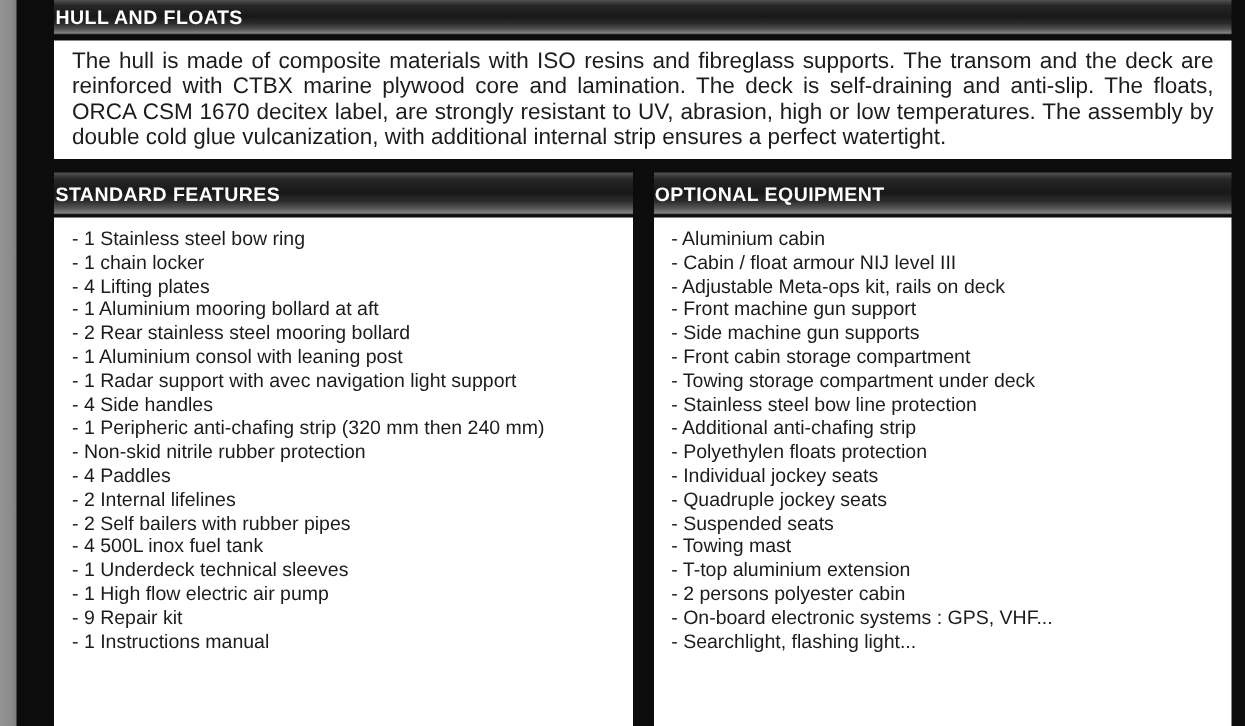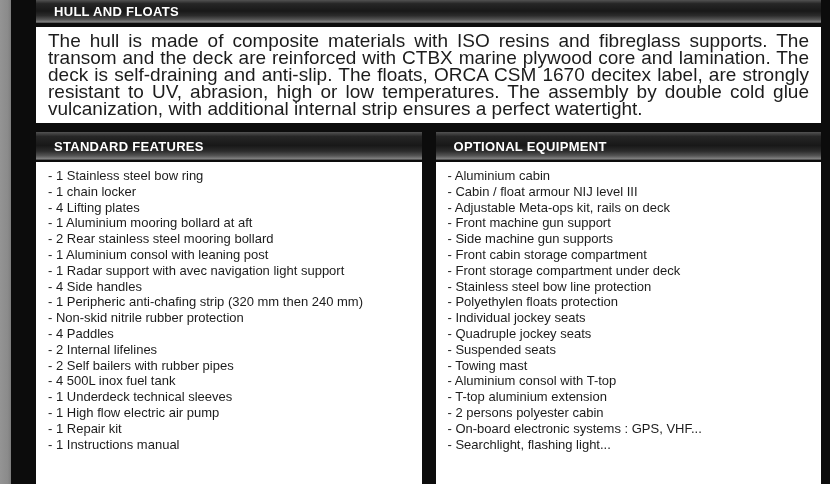--- a/index.html
+++ b/index.html
@@ -20,34 +20,34 @@
     width: 785px;
   }
   .bar {
     background: linear-gradient(180deg, #525252 0%, #262626 16%, #181818 48%, #2b2b2b 68%, #555555 85%, #828282 96%, #2e2e2e 100%);
     color: #ffffff;
     font-weight: bold;
     font-size: 13px;
     letter-spacing: 0.3px;
     display: flex;
     align-items: center;
-    padding-left: 18px;
+    padding-left: 1px;
     box-sizing: border-box;
   }
   .bar-hull { height: 23px; }
   .bar-col  { height: 28px; }
   .panel {
     background: #ffffff;
     color: #1c1c1c;
     box-sizing: border-box;
   }
   .panel-para {
     margin-top: 4px;
     padding: 5px 12px 6px 12px;
-    font-size: 19px;
+    font-size: 15px;
     line-height: 17px;
     text-align: justify;
   }
   .columns {
     margin-top: 9px;
     display: flex;
     gap: 14px;
   }
   .col { flex: 1 1 0; min-width: 0; }
   .panel-list {
@@ -92,44 +92,44 @@
           <div class="list-item">- 1 Radar support with avec navigation light support</div>
           <div class="list-item">- 4 Side handles</div>
           <div class="list-item">- 1 Peripheric anti-chafing strip (320 mm then 240 mm)</div>
           <div class="list-item">- Non-skid nitrile rubber protection</div>
           <div class="list-item">- 4 Paddles</div>
           <div class="list-item">- 2 Internal lifelines</div>
           <div class="list-item">- 2 Self bailers with rubber pipes</div>
           <div class="list-item">- 4 500L inox fuel tank</div>
           <div class="list-item">- 1 Underdeck technical sleeves</div>
           <div class="list-item">- 1 High flow electric air pump</div>
-          <div class="list-item">- 1 Repair kit</div>
+          <div class="list-item">- 9 Repair kit</div>
           <div class="list-item">- 1 Instructions manual</div>
         </div>
     </section>
 
     <section class="col">
       <header class="bar bar-col">
         <span>OPTIONAL EQUIPMENT</span>
       </header>
       <div class="panel panel-list">
           <div class="list-item">- Aluminium cabin</div>
           <div class="list-item">- Cabin / float armour NIJ level III</div>
           <div class="list-item">- Adjustable Meta-ops kit, rails on deck</div>
           <div class="list-item">- Front machine gun support</div>
           <div class="list-item">- Side machine gun supports</div>
           <div class="list-item">- Front cabin storage compartment</div>
-          <div class="list-item">- Front storage compartment under deck</div>
+          <div class="list-item">- Towing storage compartment under deck</div>
           <div class="list-item">- Stainless steel bow line protection</div>
+          <div class="list-item">- Additional anti-chafing strip</div>
           <div class="list-item">- Polyethylen floats protection</div>
           <div class="list-item">- Individual jockey seats</div>
           <div class="list-item">- Quadruple jockey seats</div>
           <div class="list-item">- Suspended seats</div>
           <div class="list-item">- Towing mast</div>
-          <div class="list-item">- Aluminium consol with T-top</div>
           <div class="list-item">- T-top aluminium extension</div>
           <div class="list-item">- 2 persons polyester cabin</div>
           <div class="list-item">- On-board electronic systems : GPS, VHF...</div>
           <div class="list-item">- Searchlight, flashing light...</div>
         </div>
     </section>
 
   </div>
 </div>
 

